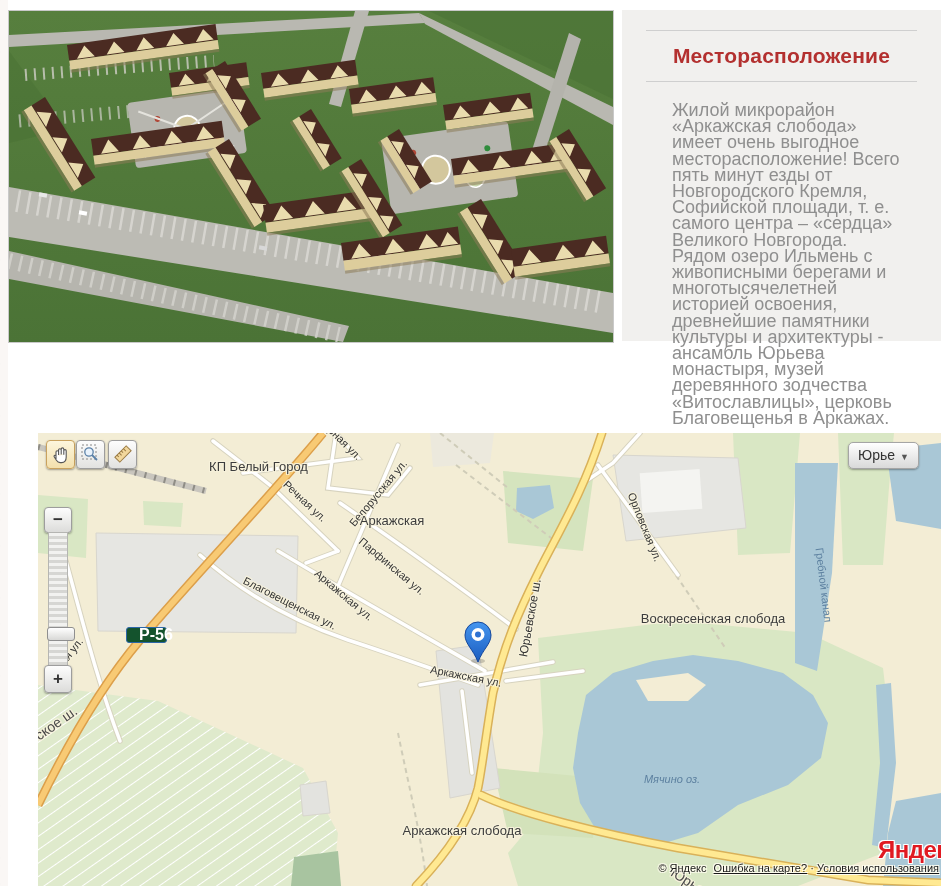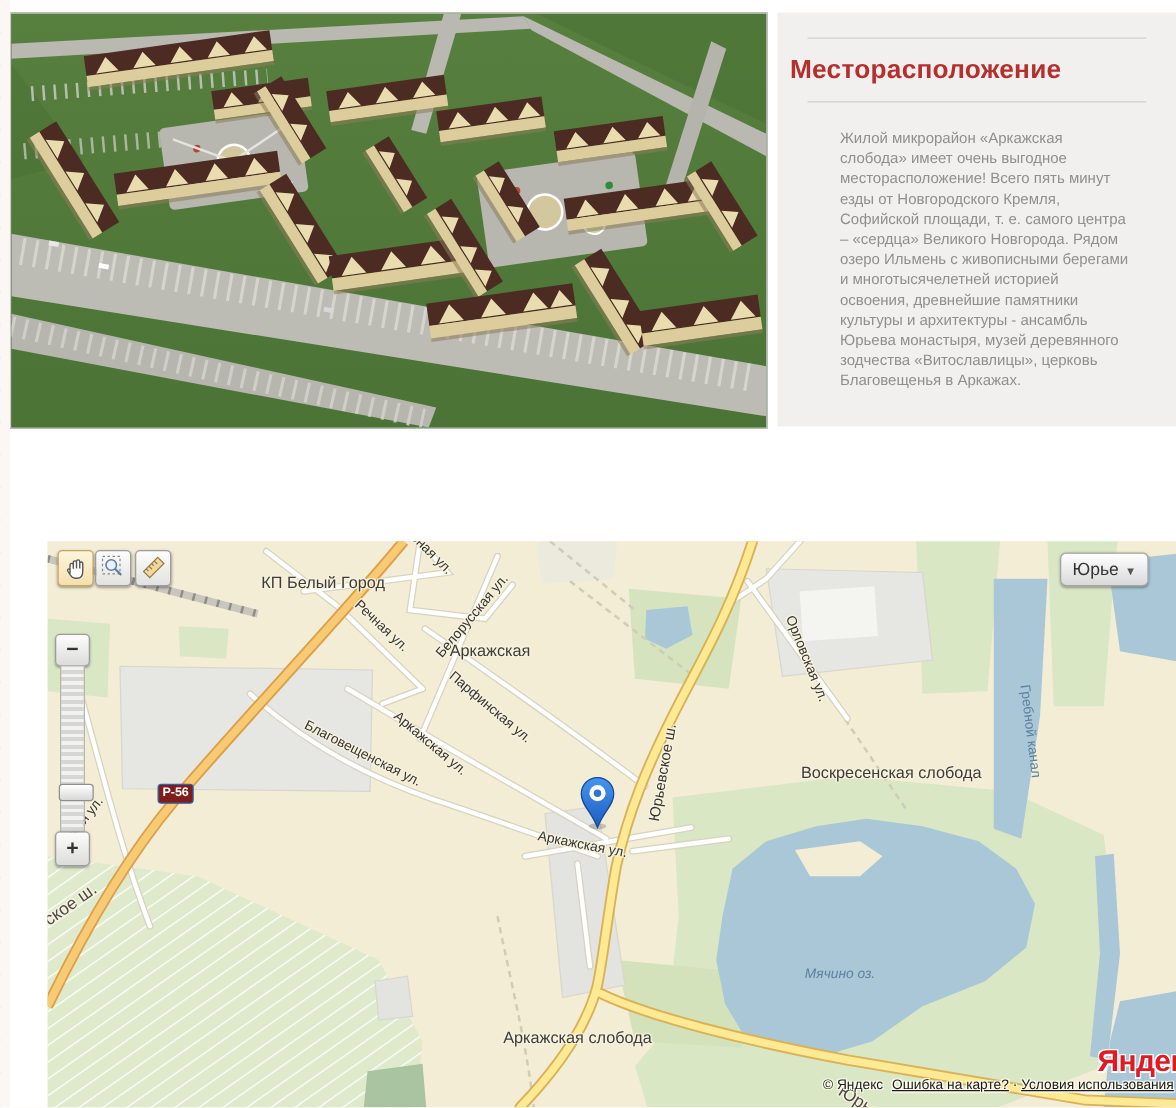--- a/index.html
+++ b/index.html
@@ -14,37 +14,37 @@
   }
   #page{position:relative;width:941px;height:886px;overflow:hidden;}
   .content-bg{position:absolute;left:8px;top:0;right:0;bottom:0;background:#ffffff;}
 
   
   .render-wrap{position:absolute;left:8px;top:10px;width:604px;height:331px;border:1px solid #c9c9c9;background:#50793a;overflow:hidden;}
   .render-wrap svg{display:block;}
   .info-panel{position:absolute;left:622px;top:10px;width:319px;height:331px;background:#f1f0ee;}
   .rule{height:1px;background:#cfcfcf;margin:0 24px;}
   .rule-top{margin-top:20px;}
-  .info-heading{margin:13px 10px;text-align:left;font-size:21px;font-weight:bold;color:#b3302f;letter-spacing:.2px;}
-  .info-par{margin:20px 36px 0 50px;font-size:12px;line-height:16.2px;color:#8f8f8f;}
+  .info-heading{margin:13px 10px;text-align:center;font-size:21px;font-weight:bold;color:#b3302f;letter-spacing:.2px;}
+  .info-par{margin:20px 36px 0 50px;font-size:18px;line-height:16.2px;color:#8f8f8f;}
 
   
   .map-title{position:absolute;left:0;right:0;top:388px;text-align:center;font-size:20px;color:#8a8a8a;}
   .mapbox{position:absolute;left:38px;top:433px;width:903px;height:453px;overflow:hidden;background:#f3edd5;cursor:grab;}
   .mapbox > svg{position:absolute;left:0;top:0;}
 
   .mlbl{position:absolute;white-space:nowrap;transform:translate(-50%,-50%);color:#353535;font-size:11px;
         text-shadow:-1px -1px 0 #f7f2dc,1px -1px 0 #f7f2dc,-1px 1px 0 #f7f2dc,1px 1px 0 #f7f2dc,0 0 2px #f7f2dc;}
   .mlbl-area{font-size:13px;color:#3c3c3c;}
   .mlbl-big{font-size:14px;color:#4a4a4a;}
   .mlbl-water{color:#5d81a0;text-shadow:none;}
   .mlbl-it{font-style:italic;}
 
-  .road-badge{position:absolute;left:88px;top:194px;width:27px;height:14px;background:#7f1d1d;border:1px solid #2b66a8;
-      border-radius:3px;color:#fff;font-size:10px;font-weight:bold;text-align:center;line-height:14px;}
+  .road-badge{position:absolute;left:88px;top:194px;width:27px;height:14px;background:#14532d;border:1px solid #2b66a8;
+      border-radius:3px;color:#fff;font-size:16px;font-weight:bold;text-align:center;line-height:14px;padding-left:12px;}
 
   .tool-btn{position:absolute;top:7px;width:27px;height:27px;border:1px solid #9d9d9d;border-radius:4px;
       background:linear-gradient(#fdfdfd,#e2e2e0);box-shadow:0 1px 2px rgba(0,0,0,.35);cursor:pointer;}
   .tool-btn svg{display:block;margin:3px auto 0;}
   .tool-active{background:linear-gradient(#fdf6dd,#f3e0ad);border-color:#c9a25e;}
 
   .layer-btn{position:absolute;left:810px;top:9px;height:25px;padding:0 9px;border:1px solid #a5a5a5;border-radius:5px;
       background:linear-gradient(#ffffff,#d9d9d9);box-shadow:0 1px 2px rgba(0,0,0,.35);
       font-size:14px;color:#333;line-height:25px;cursor:pointer;}
   .layer-btn .arr{font-size:9px;color:#555;margin-left:5px;}

